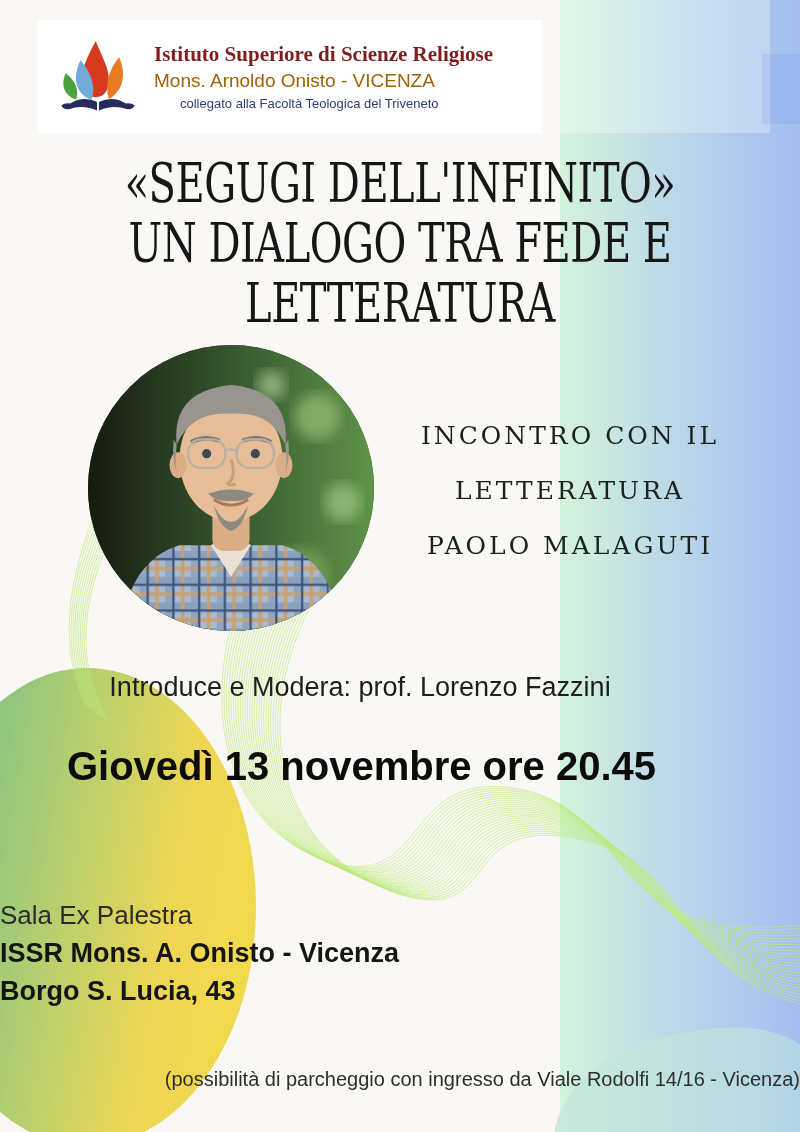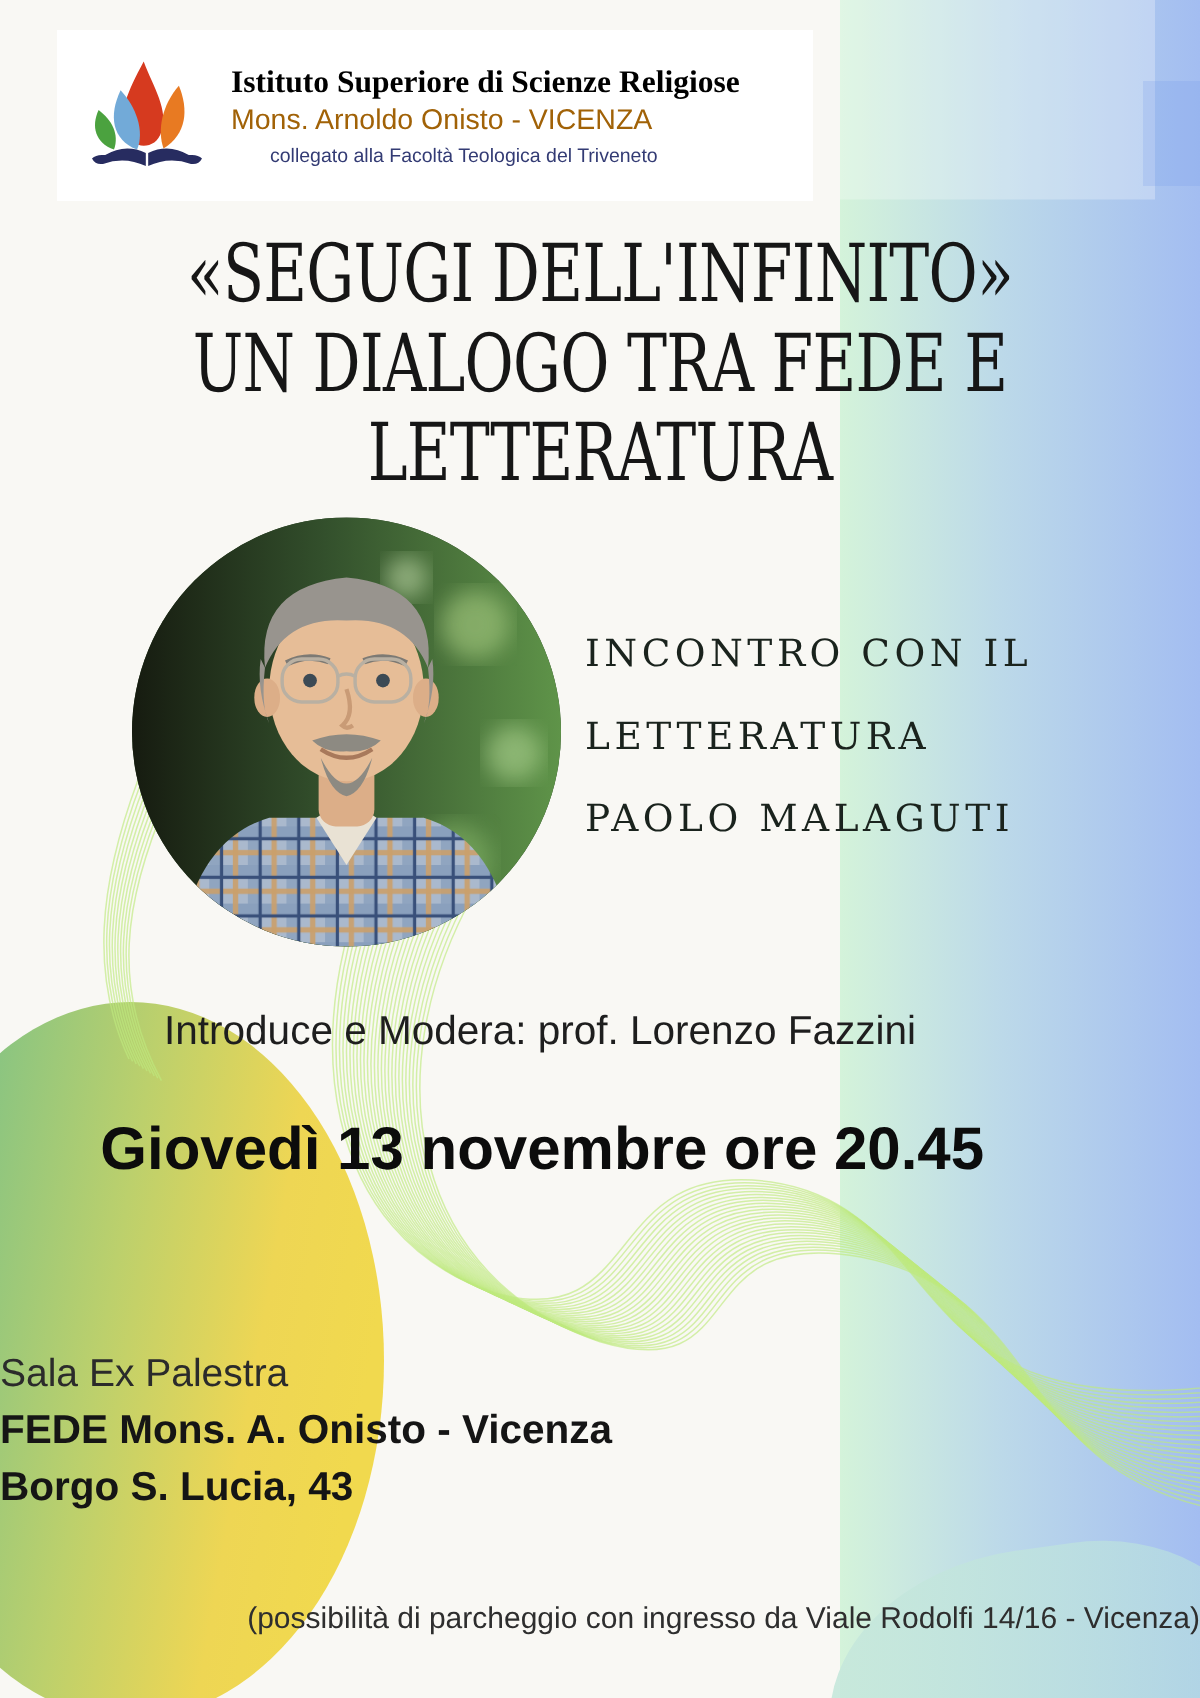--- a/index.html
+++ b/index.html
@@ -39,42 +39,42 @@
   
   .header-box{
     position:absolute;left:38px;top:20px;width:504px;height:114px;
     background:#ffffff;z-index:2;
     display:flex;align-items:center;padding-left:16px;box-sizing:border-box;
   }
   .logo{width:88px;height:96px;flex:0 0 auto;}
   .org-text{margin-left:12px;}
   .org-name{
     font-family:"Liberation Serif",serif;font-weight:bold;
-    font-size:21px;color:#000000;line-height:25px;
+    font-size:21px;color:#7f1d1d;line-height:25px;
   }
   .org-sub{font-size:19px;color:#a16207;line-height:24px;margin-top:2px;}
   .org-aff{font-size:13px;color:#333b74;line-height:17px;margin-top:2px;margin-left:26px;}
   
   .event-title{
     position:absolute;left:0;top:154px;width:800px;text-align:center;
     font-family:"DejaVu Serif","Liberation Serif",serif;
     font-size:40px;line-height:45px;font-weight:400;color:#161616;
     letter-spacing:-0.5px;
     transform:scaleY(1.33);transform-origin:50% 0;
     z-index:3;
   }
   
   .photo{
     position:absolute;left:88px;top:345px;width:286px;height:286px;
     border-radius:50%;overflow:hidden;z-index:3;background:#274021;
   }
   .photo svg{display:block;width:100%;height:100%;}
   
   .speaker-block{
-    position:absolute;left:390px;top:408px;width:360px;text-align:left;
+    position:absolute;left:390px;top:408px;width:360px;text-align:center;
     font-family:"DejaVu Serif","Liberation Serif",serif;
     font-size:25px;color:#1a231d;letter-spacing:3px;z-index:3;
   }
   .speaker-block div{line-height:55px;}
   
   .moderator{
     position:absolute;left:0;top:672px;width:720px;text-align:center;
     font-size:27px;color:#1e1e1e;z-index:3;
   }
   .datetime{
@@ -316,19 +316,19 @@
     <div>LETTERATURA</div>
     <div>PAOLO MALAGUTI</div>
   </div>
 
   <div class="moderator">Introduce e Modera: prof. Lorenzo Fazzini</div>
 
   <div class="datetime">Giovedì 13 novembre ore 20.45</div>
 
   <div class="venue">
     <div class="venue-room">Sala Ex Palestra</div>
-    <div class="venue-bold">FEDE Mons. A. Onisto - Vicenza</div>
+    <div class="venue-bold">ISSR Mons. A. Onisto - Vicenza</div>
     <div class="venue-bold">Borgo S. Lucia, 43</div>
   </div>
 
   <div class="parking">(possibilità di parcheggio con ingresso da Viale Rodolfi 14/16 - Vicenza)</div>
 
 </div>
 
 </body></html>

